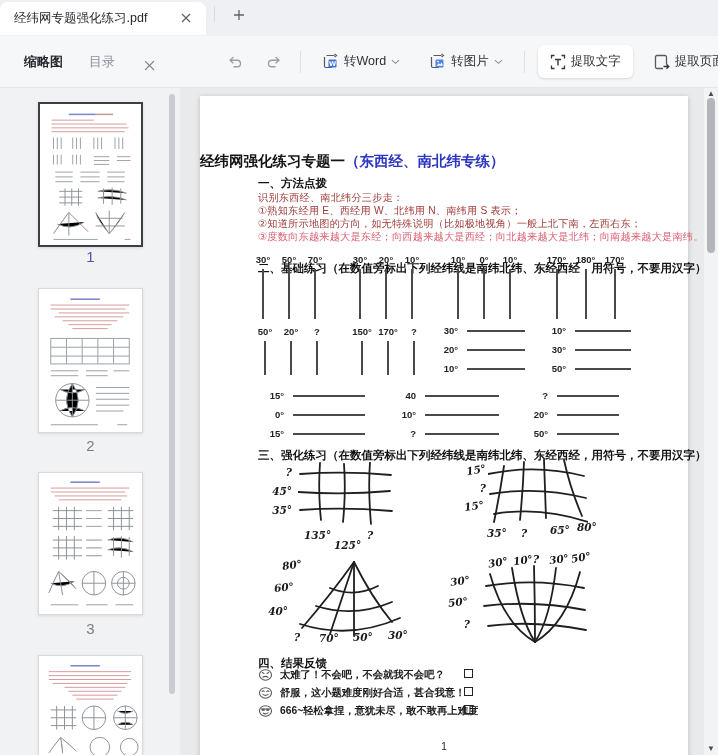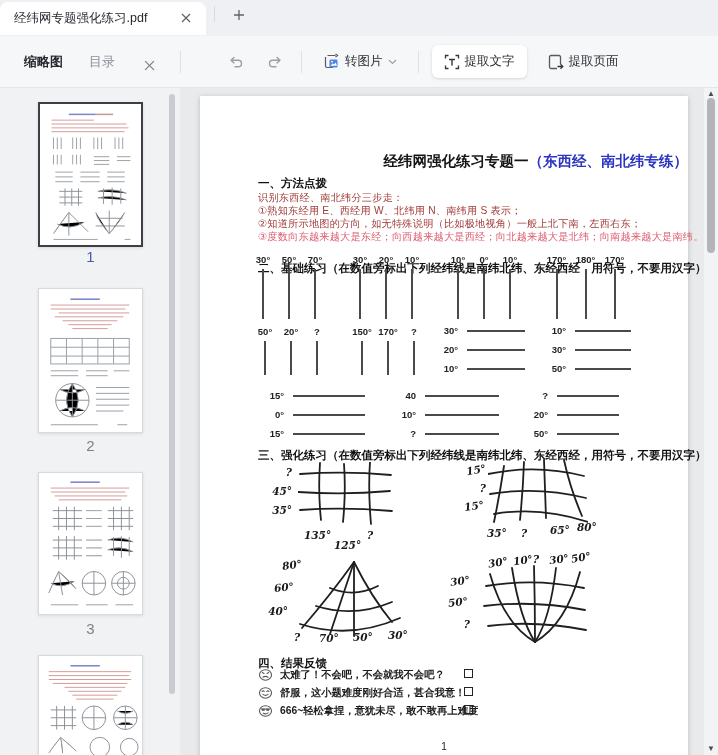--- a/index.html
+++ b/index.html
@@ -36,21 +36,21 @@
   .thumb-card.selected { border:2px solid #3c4046; }
   .thumb-num { position:absolute; left:38px; width:105px; text-align:center; font-size:15px; color:#7b7f88; }
   .thumb-num.current { color:#4d5aa8; }
   .sidebar-scrollbar { position:absolute; right:5px; top:6px; width:6px; height:600px; background:#c9cbd0; border-radius:3px; }
 
   .viewer { position:relative; flex:1; background:#e9eaec; }
   .page { position:absolute; left:20px; top:8px; width:488px; height:690px; background:#ffffff;
     box-shadow:0 1px 5px rgba(0,0,0,.20); }
 
   
-  .doc-title { position:absolute; top:56px; left:0; width:100%; text-align:right; font-size:14.5px; font-weight:bold; color:#141414; }
+  .doc-title { position:absolute; top:56px; left:0; width:100%; text-align:left; font-size:14.5px; font-weight:bold; color:#141414; }
   .doc-title .sub { color:#2b35c0; }
   .h2 { position:absolute; font-size:11.5px; font-weight:bold; color:#111; white-space:nowrap; }
   .h2 .note { font-weight:bold; }
   .redline { position:absolute; left:58px; font-size:10.2px; white-space:nowrap; letter-spacing:.2px; }
   .rd { color:#a03d3a; } .rp { color:#dd5f72; }
 
   .vgroup { position:absolute; display:flex; }
   .vcol { width:26px; display:flex; flex-direction:column; align-items:center; gap:4px; }
   .vg-wide .vcol { width:29px; }
   .vlabel { font-size:9.5px; font-weight:bold; color:#222; white-space:nowrap; }
@@ -118,20 +118,32 @@
       <svg width="18" height="18" viewBox="0 0 18 18">
           <path d="M7 4.5 L4 7.2 L7 9.9 M4 7.2 H11.2 a3.3 3.3 0 0 1 0 6.6 H8" fill="none" stroke="#9ba0a8" stroke-width="1.4" stroke-linecap="round" stroke-linejoin="round"></path>
         </svg>
     </span>
     <span class="icon-btn">
       <svg width="18" height="18" viewBox="0 0 18 18">
           <path d="M11 4.5 L14 7.2 L11 9.9 M14 7.2 H6.8 a3.3 3.3 0 0 0 0 6.6 H10" fill="none" stroke="#9ba0a8" stroke-width="1.4" stroke-linecap="round" stroke-linejoin="round"></path>
         </svg>
     </span>
     <div class="vdiv"></div>
+    <span class="tbtn">
+      <svg width="17" height="17" viewBox="0 0 17 17">
+        <path d="M2.5 4 v9 a1.5 1.5 0 0 0 1.5 1.5 h6" fill="none" stroke="#555a61" stroke-width="1.2"></path>
+        <path d="M4.5 2.5 h8 M12.5 1 l2 1.5 -2 1.5" fill="none" stroke="#555a61" stroke-width="1.2"></path>
+        <rect x="6.5" y="6.5" width="8" height="8" rx="1.2" fill="#3f6fd8"></rect>
+        <text x="10.5" y="12.6" font-size="6.5" font-weight="bold" fill="#ffffff" text-anchor="middle" font-family="DejaVu Sans">W</text>
+      </svg>
+      <span>转Word</span>
+      <svg width="9" height="6" viewBox="0 0 10 6">
+          <path d="M1 1 L5 4.5 L9 1" stroke="#8a8f99" stroke-width="1.2" fill="none"></path>
+        </svg>
+    </span>
     <span class="tbtn">
       <svg width="17" height="17" viewBox="0 0 17 17">
         <path d="M2.5 4 v9 a1.5 1.5 0 0 0 1.5 1.5 h6" fill="none" stroke="#555a61" stroke-width="1.2"></path>
         <path d="M4.5 2.5 h8 M12.5 1 l2 1.5 -2 1.5" fill="none" stroke="#555a61" stroke-width="1.2"></path>
         <rect x="6.5" y="6.5" width="8" height="8" rx="1.2" fill="#4f83e0"></rect>
         <path d="M7.5 12.8 l2.2-2.6 1.4 1.4 1.6-2 1.3 3.2 z" fill="#ffffff"></path>
         <circle cx="9" cy="8.6" r="0.9" fill="#ffffff"></circle>
       </svg>
       <span>转图片</span>
       <svg width="9" height="6" viewBox="0 0 10 6">

